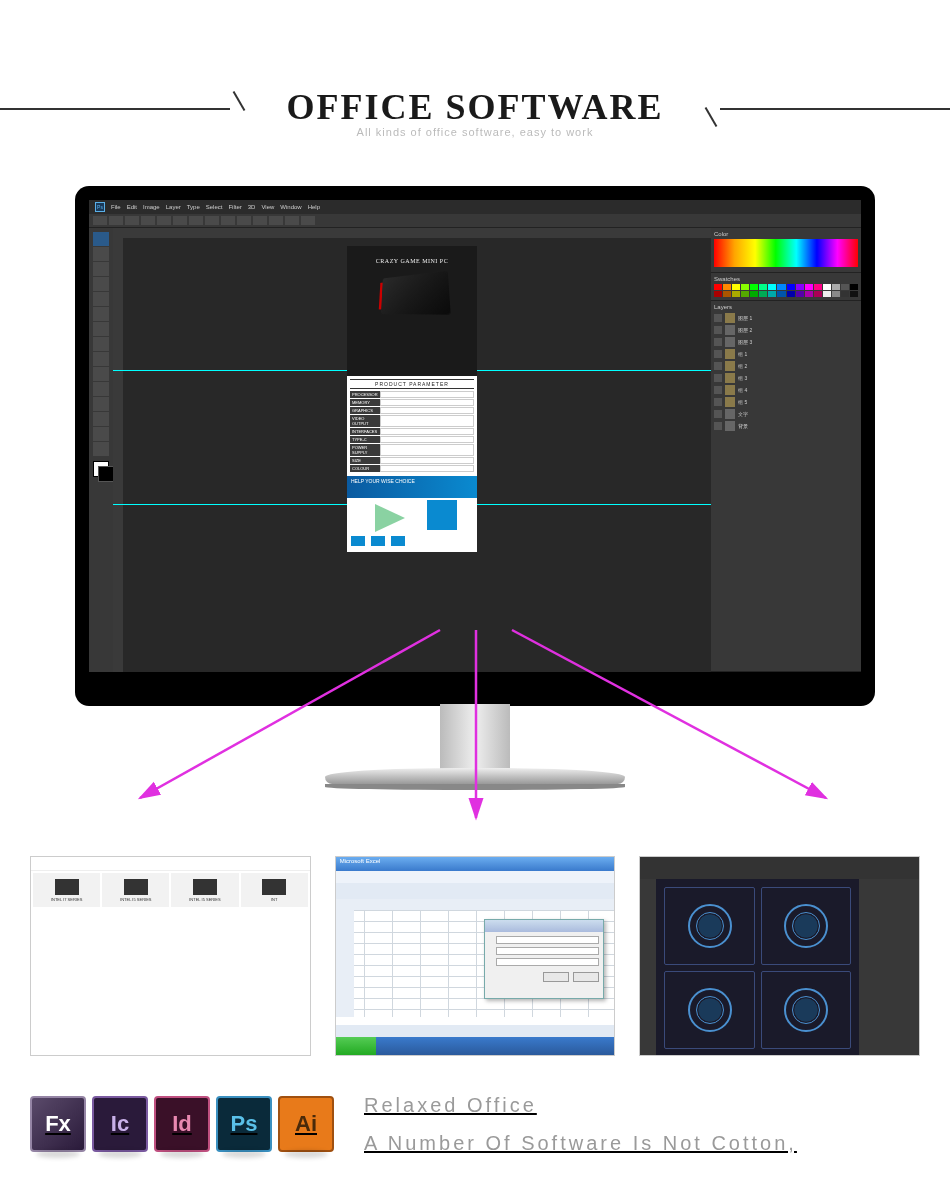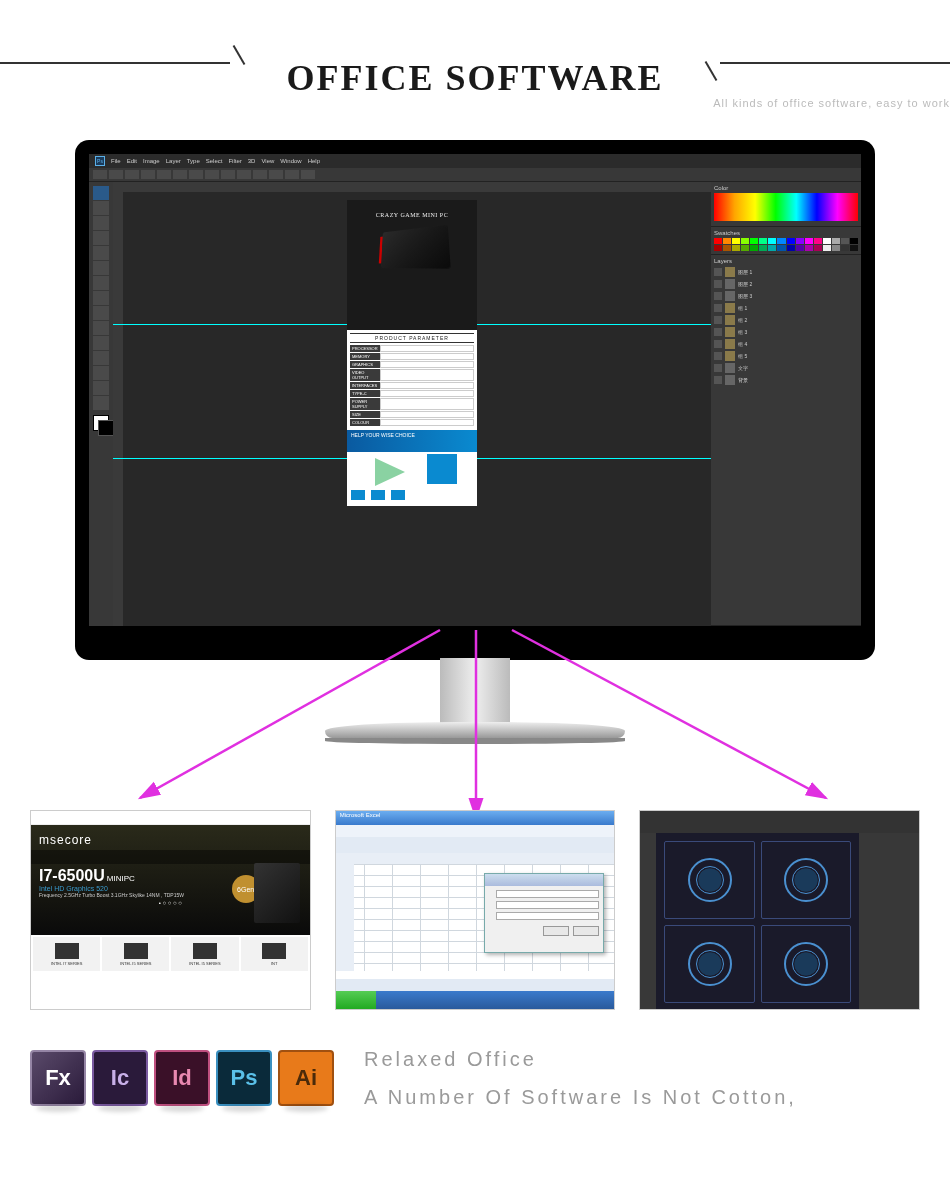--- a/index.html
+++ b/index.html
@@ -1,26 +1,26 @@
 <!DOCTYPE html>
 <html><head>
 <meta charset="utf-8">
 <style>
   * { margin: 0; padding: 0; box-sizing: border-box; }
   body { width: 950px; height: 1185px; background: #fff; font-family: Arial, sans-serif; overflow: hidden; position: relative; }
 
   
-  .header { position: relative; height: 120px; padding-top: 57px; }
+  .header { position: relative; height: 120px; padding-top: 40px; margin-top: 46px; }
   .header-line-left, .header-line-right { position: absolute; top: 62px; height: 2px; background: #333; width: 230px; }
   .header-line-left { left: 0; }
   .header-line-left::after { content:''; position:absolute; right:-20px; top:-8px; width:22px; height:2px; background:#333; transform:rotate(60deg); }
   .header-line-right { right: 0; }
   .header-line-right::before { content:''; position:absolute; left:-20px; top:8px; width:22px; height:2px; background:#333; transform:rotate(60deg); }
   .title { text-align: center; font-size: 36px; font-weight: bold; letter-spacing: 2px; font-family: 'Times New Roman', serif; color:#1a1a1a; }
-  .subtitle { text-align: right; font-size: 11px; color: #bbb; letter-spacing: 1px; margin-top: -2px; }
+  .subtitle { text-align: center; font-size: 11px; color: #bbb; letter-spacing: 1px; margin-top: -2px; }
 
   
   .monitor-wrap { position: relative; width: 100%; height: 690px; }
   .monitor-bezel { position: absolute; left: 75px; top: 20px; width: 800px; height: 520px; background: #000; border-radius: 14px; padding: 14px 14px 34px 14px; }
   .monitor-stand-neck { position:absolute; left:50%; transform:translateX(-50%); top:538px; width:70px; height:70px; background:linear-gradient(90deg,#bbb,#eee,#bbb); }
   .monitor-stand-base { position:absolute; left:50%; transform:translateX(-50%); top:602px; width:300px; height:16px; background:linear-gradient(180deg,#eee,#999); border-radius:50% 50% 8px 8px / 10px 10px 8px 8px; }
   .monitor-stand-base::after{content:'';position:absolute;left:0;right:0;bottom:-6px;height:6px;background:#888;border-radius:0 0 50% 50%;}
 
   
   .ps-screen { width: 100%; height: 100%; background: #313131; position: relative; font-size: 7px; color:#ccc; overflow:hidden; }
@@ -113,21 +113,21 @@
   .t3-top{height:22px;background:#333;}
   .t3-body{display:flex;height:178px;}
   .t3-tools{width:16px;background:#383838;}
   .t3-canvas{flex:1;background:#1a1a2a;padding:8px;display:grid;grid-template-columns:1fr 1fr;grid-template-rows:1fr 1fr;gap:6px;}
   .t3-art{border:1px solid #3a4a7a;border-radius:2px;display:flex;align-items:center;justify-content:center;}
   .t3-dial{width:44px;height:44px;border-radius:50%;border:2px solid #4a90d0;background:radial-gradient(circle,#1a3a5a 40%,transparent 42%);position:relative;}
   .t3-dial::after{content:'';position:absolute;inset:6px;border-radius:50%;border:1px solid #4a90d0;}
   .t3-panels{width:60px;background:#383838;}
 
   
-  .bottom { display:flex; align-items:center; padding: 30px 30px 0; gap: 30px; }
+  .bottom { display:flex; align-items:center; padding: 30px 30px 0; gap: 30px; text-decoration: underline; }
   .sw-icons { display:flex; gap: 6px; }
   .sw-ic { width: 56px; height: 56px; border-radius:4px; display:flex; align-items:center; justify-content:center; font-size:22px; font-weight:bold; position:relative; }
   .sw-ic::after{content:'';position:absolute;bottom:-8px;left:4px;right:4px;height:8px;background:rgba(0,0,0,0.15);filter:blur(2px);border-radius:50%;}
   .fx{background:linear-gradient(135deg,#5a4a6a,#2a1a3a);color:#fff;border:2px solid #9585a5;}
   .ic{background:#2a1a3a;color:#c8b0e8;border:2px solid #7a5aa0;}
   .id{background:#3a1028;color:#e888b0;border:2px solid #c05080;}
   .ps{background:#0a2a3a;color:#5ac0e8;border:2px solid #3a90c0;}
   .ai{background:#e87a1a;color:#4a2a0a;border:2px solid #a05010;}
   .bottom-text { flex:1; color:#9a9a9a; font-size:20px; letter-spacing:3px; line-height:1.9; }
 </style>
@@ -371,30 +371,20 @@
   </defs>
   <line x1="440" y1="630" x2="140" y2="798" stroke="#e030e0" stroke-width="2.5" marker-end="url(#ah)"></line>
   <line x1="476" y1="630" x2="476" y2="818" stroke="#e030e0" stroke-width="2.5" marker-end="url(#ah)"></line>
   <line x1="512" y1="630" x2="826" y2="798" stroke="#e030e0" stroke-width="2.5" marker-end="url(#ah)"></line>
 </svg>
 
 <div class="thumbs">
 
   <div class="thumb">
     <div class="t1-bar"></div>
-    <div class="t1-hero">
-      <div class="t1-brand">msecore</div>
-      <div class="t1-nav"></div>
-      <div><span class="t1-cpu">I7-6500U</span> <span style="font-size:8px;">MINIPC</span></div>
-      <div class="t1-sub1">Intel HD Graphics 520</div>
-      <div class="t1-sub2">Frequency 2.5GHz Turbo Boost 3.1GHz Skylike 14NM , TDP15W</div>
-      <div class="t1-badge">6Gen</div>
-      <div class="t1-prod"></div>
-      <div class="t1-dots">• ○ ○ ○ ○</div>
-    </div>
     <div class="t1-strip">
       <div class="t1-card">
           <div class="p"></div>
           <span>INTEL I7 SERIES</span>
         </div>
       <div class="t1-card">
           <div class="p"></div>
           <span>INTEL I5 SERIES</span>
         </div>
       <div class="t1-card">

